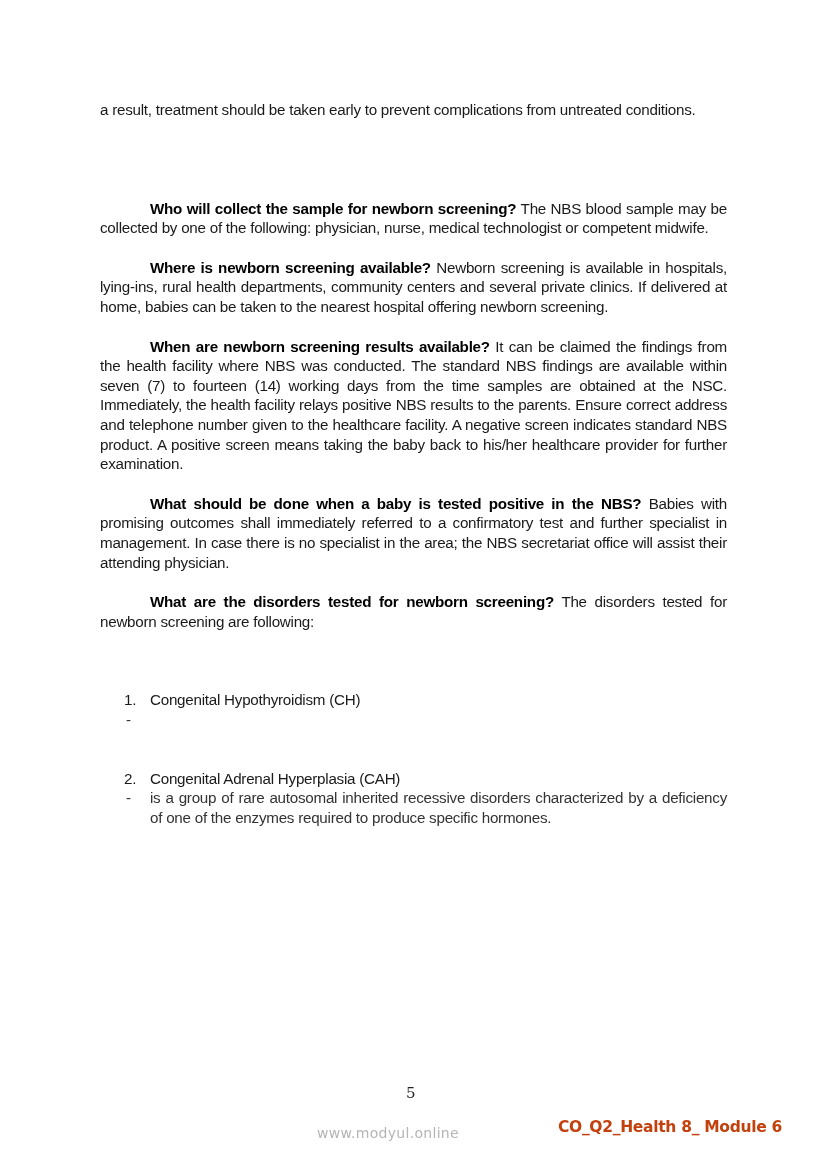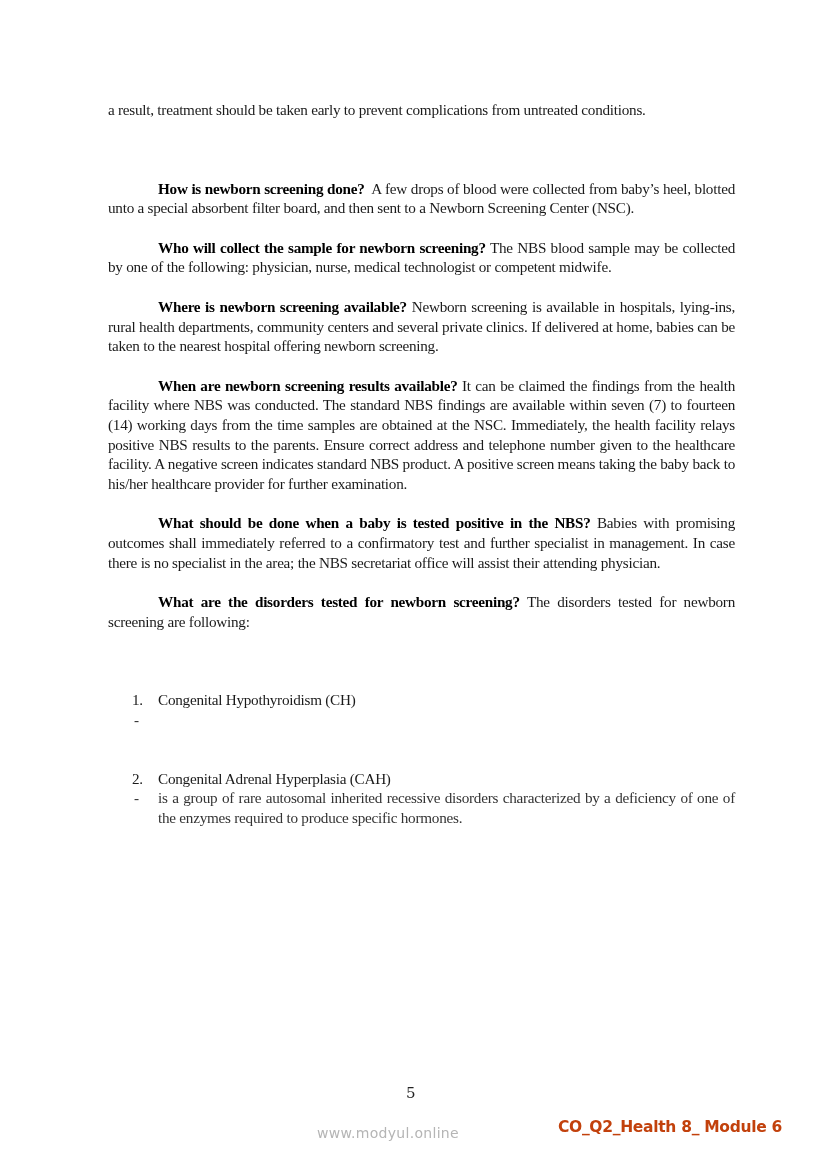--- a/index.html
+++ b/index.html
@@ -1,19 +1,19 @@
 <!DOCTYPE html>
 <html><head>
 <meta charset="utf-8">
 <style>
   html, body { margin: 0; padding: 0; background: #ffffff; }
   body { width: 826px; height: 1169px; position: relative; overflow: hidden; }
   .page {
-    position: absolute; left: 108px; top: 100px; width: 627px;
-    font-family: Liberation Serif, serif;
+    position: absolute; left: 100px; top: 100px; width: 627px;
+    font-family: Liberation Sans, sans-serif;
     font-size: 15.2px; line-height: 19.6px; color: #1a1a1a;
     letter-spacing: -0.25px;
   }
   .para { margin: 0; text-align: justify; }
   .indent { text-indent: 50px; }
   .q { font-weight: bold; color: #000; }
   .gap-lg { height: 39px; }
   .gap { height: 20px; }
   sup { font-size: 9px; line-height: 0; vertical-align: 5px; }
   .list-title { margin: 0; padding-left: 25px; position: relative; }
@@ -40,24 +40,20 @@
 
 <div class="page">
 
   <p class="para">a result, treatment should be taken early to prevent complications from untreated conditions.</p>
 
   <div class="gap-lg"></div>
 
 
   <div class="gap"></div>
 
-  <p class="para indent">
-    <span class="q">How is newborn screening done?</span>&nbsp;
-    <span>A few drops of blood were collected from baby’s heel, blotted unto a special absorbent filter board, and then sent to a Newborn Screening Center (NSC).</span>
-  </p>
 
   <div class="gap"></div>
 
   <p class="para indent">
     <span class="q">Who will collect the sample for newborn screening?</span>
     <span>The NBS blood sample may be collected by one of the following: physician, nurse, medical technologist or competent midwife.</span>
   </p>
 
   <div class="gap"></div>
 

